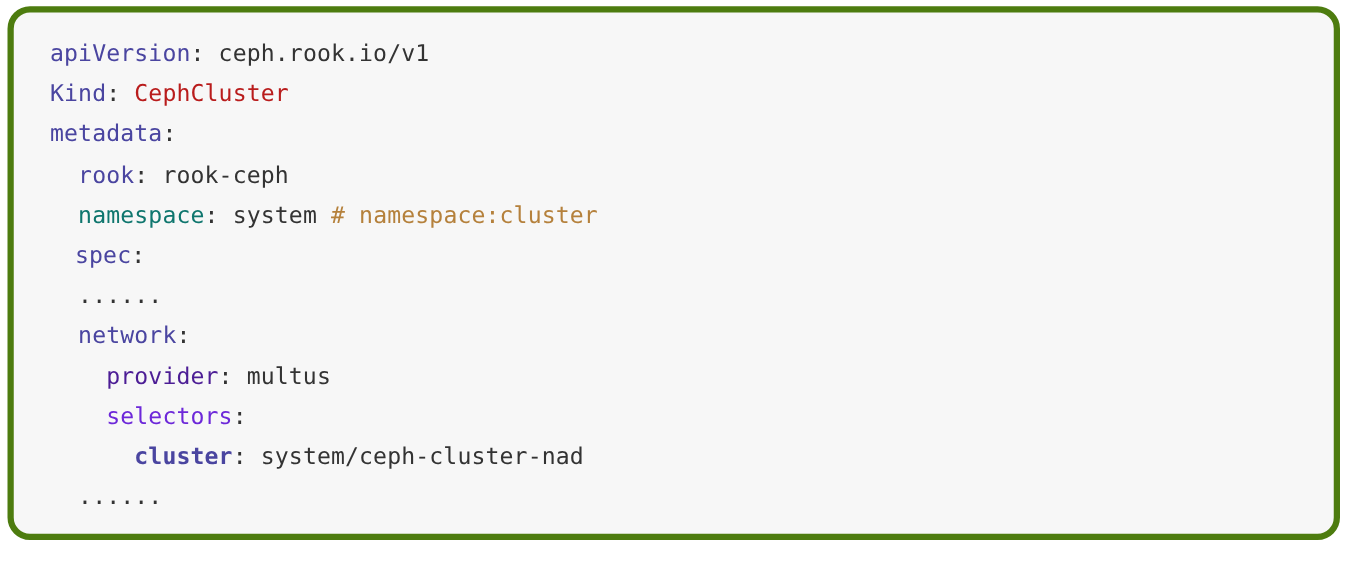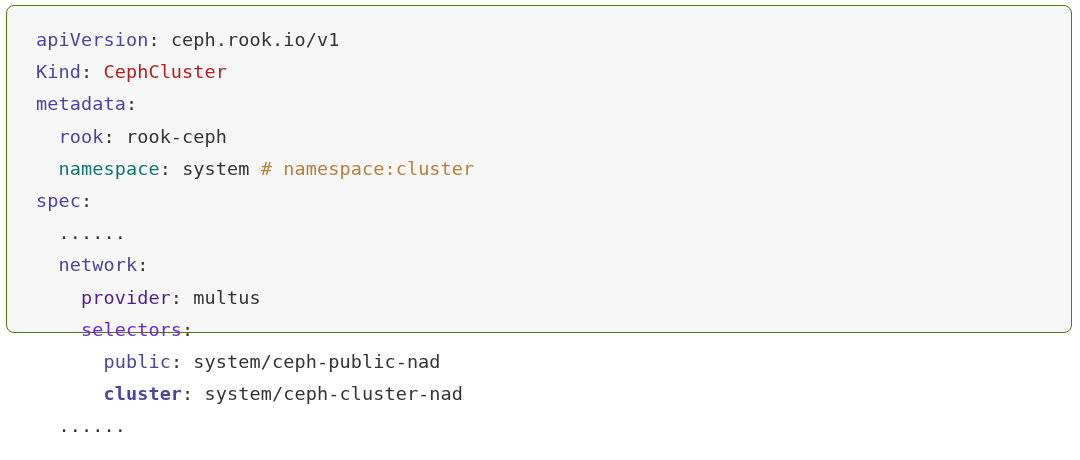--- a/index.html
+++ b/index.html
@@ -13,25 +13,25 @@
     height: 460px;
     overflow: hidden;
     font-family: "DejaVu Sans Mono", "Liberation Mono", monospace;
   }
 
   #code-card {
     position: absolute;
     left: 6px;
     top: 5px;
     width: 1066px;
-    height: 328px;
+    height: 427px;
     box-sizing: border-box;
     background: #f7f7f7;
-    border: 1px solid #4d7c0f;
-    border-radius: 8px;
+    border: 5px solid #4d7c0f;
+    border-radius: 18px;
   }
 
   #code-body {
     position: absolute;
     left: 29px;
     top: 18px;
     right: 10px;
   }
 
   .code-line {
@@ -54,22 +54,21 @@
 </head>
 <body>
 
 <div id="code-card">
   <div id="code-body">
       <div class="code-line"><span class="tok-key" style="color: rgb(74, 69, 160);">apiVersion</span><span class="tok-punct" style="color: rgb(51, 51, 51);">: </span><span class="tok-value" style="color: rgb(51, 51, 51);">ceph.rook.io/v1</span></div>
       <div class="code-line"><span class="tok-key" style="color: rgb(74, 69, 160);">Kind</span><span class="tok-punct" style="color: rgb(51, 51, 51);">: </span><span class="tok-value" style="color: #b91c1c;">CephCluster</span></div>
       <div class="code-line"><span class="tok-key" style="color: rgb(74, 69, 160);">metadata</span><span class="tok-punct" style="color: rgb(51, 51, 51);">:</span></div>
       <div class="code-line"><span class="indent">  </span><span class="tok-key" style="color: rgb(74, 69, 160);">rook</span><span class="tok-punct" style="color: rgb(51, 51, 51);">: </span><span class="tok-value" style="color: rgb(51, 51, 51);">rook-ceph</span></div>
       <div class="code-line"><span class="indent">  </span><span class="tok-key" style="color: #0f766e;">namespace</span><span class="tok-punct" style="color: rgb(51, 51, 51);">: </span><span class="tok-value" style="color: rgb(51, 51, 51);">system </span><span class="tok-comment" style="color: rgb(181, 129, 60);"># namespace:cluster</span></div>
-      <div class="code-line"><span class="tok-key" style="color: rgb(74, 69, 160);">spec</span><span class="tok-punct" style="color: rgb(51, 51, 51);">:</span></div>
+      <div class="code-line"><span class="tok-key" style="color: rgb(74, 69, 160); margin-left: 20px;">spec</span><span class="tok-punct" style="color: rgb(51, 51, 51);">:</span></div>
       <div class="code-line"><span class="indent">  </span><span class="tok-ellipsis" style="color: rgb(51, 51, 51);">......</span></div>
       <div class="code-line"><span class="indent">  </span><span class="tok-key" style="color: rgb(74, 69, 160);">network</span><span class="tok-punct" style="color: rgb(51, 51, 51);">:</span></div>
       <div class="code-line"><span class="indent">    </span><span class="tok-key" style="color: #4c1d95;">provider</span><span class="tok-punct" style="color: rgb(51, 51, 51);">: </span><span class="tok-value" style="color: rgb(51, 51, 51);">multus</span></div>
       <div class="code-line"><span class="indent">    </span><span class="tok-key" style="color: #6d28d9;">selectors</span><span class="tok-punct" style="color: rgb(51, 51, 51);">:</span></div>
-      <div class="code-line"><span class="indent">      </span><span class="tok-key" style="color: rgb(74, 69, 160);">public</span><span class="tok-punct" style="color: rgb(51, 51, 51);">: </span><span class="tok-value" style="color: rgb(51, 51, 51);">system/ceph-public-nad</span></div>
       <div class="code-line"><span class="indent">      </span><span class="tok-key" style="color: rgb(74, 69, 160); font-weight: bold;">cluster</span><span class="tok-punct" style="color: rgb(51, 51, 51);">: </span><span class="tok-value" style="color: rgb(51, 51, 51); margin-top: 15px;">system/ceph-cluster-nad</span></div>
       <div class="code-line"><span class="indent">  </span><span class="tok-ellipsis" style="color: rgb(51, 51, 51);">......</span></div>
     </div>
 </div>
 
 </body></html>

